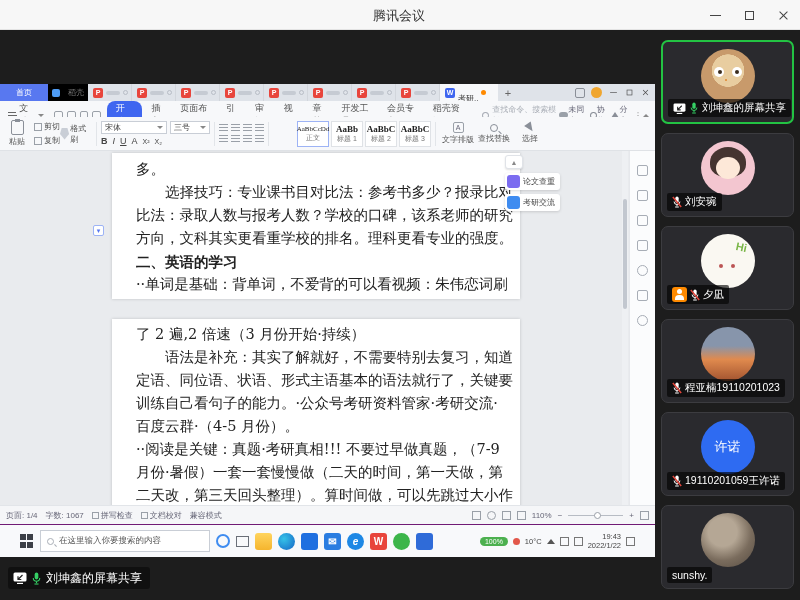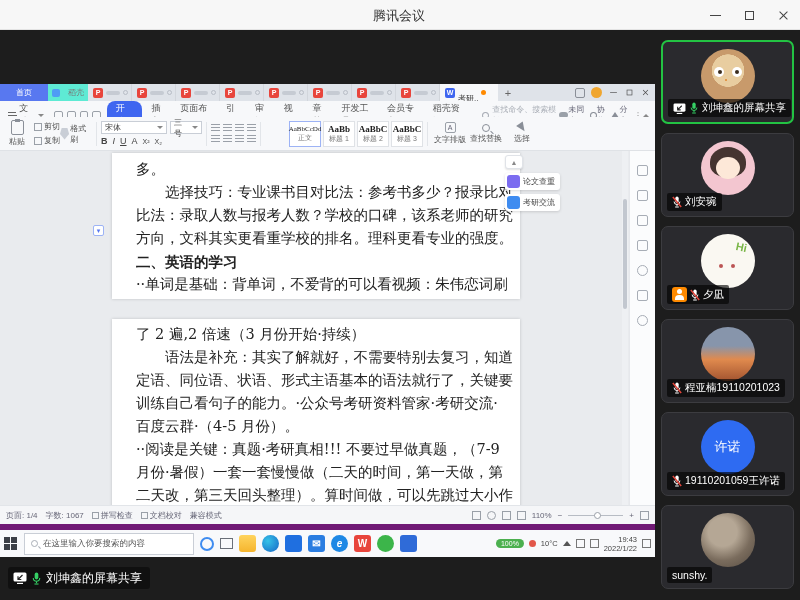--- a/index.html
+++ b/index.html
@@ -18,21 +18,21 @@
   .ic-close::before { transform:rotate(45deg); } .ic-close::after { transform:rotate(-45deg); }
 
   .main { position:absolute; top:30px; left:0; right:0; bottom:0; background:#1d1d1d; }
 
   
   .desktop { position:absolute; left:0; top:54px; width:655px; height:473px; background:#e9ebee; }
 
   
   .wps-tabbar { position:absolute; left:0; top:0; width:655px; height:17px; background:#dfe3e9; display:flex; align-items:stretch; }
   .tab-home { width:48px; background:#5878f0; color:#fff; font-size:8px; display:flex; align-items:center; justify-content:center; }
-  .tab-docer { width:40px; background:#5eead4; display:flex; align-items:center; justify-content:center; gap:8px; font-size:8px; color:#777; }
+  .tab-docer { width:40px; background:#000000; display:flex; align-items:center; justify-content:center; gap:8px; font-size:8px; color:#777; }
   .docer-ic { width:8px; height:8px; background:#4f9cf5; border-radius:2px; }
   .pdf-tab { width:44px; display:flex; align-items:center; gap:3px; padding-left:5px; border-right:1px solid #d2d6dc; }
   .pdf-ic { width:10px; height:10px; background:#e8453c; border-radius:2px; color:#fff; font-size:7px; font-weight:bold; display:flex; align-items:center; justify-content:center; }
   .pdf-bar { width:14px; height:4px; background:#c6cbd3; border-radius:2px; }
   .pdf-dot { width:5px; height:5px; border:1px solid #b8bdc6; border-radius:50%; }
   .tab-active { width:58px; background:#f7f8fa; display:flex; align-items:center; gap:3px; padding-left:5px; }
   .wps-ic { width:10px; height:10px; background:#3f66f0; border-radius:2px; color:#fff; font-size:7px; font-weight:bold; display:flex; align-items:center; justify-content:center; }
   .tab-active .label { font-size:8px; color:#333;margin-top:12px; }
   .dot-unsaved { width:5px; height:5px; background:#ff8a00; border-radius:50%; }
   .tab-plus { width:20px; display:flex; align-items:center; justify-content:center; color:#666; font-size:11px; }
@@ -114,21 +114,21 @@
 
   
   .wps-status { position:absolute; left:0; top:421px; width:655px; height:19px; background:#f5f6f8; border-top:1px solid #e2e5e9; display:flex; align-items:center; font-size:8px; color:#667; gap:8px; padding:0 6px; }
   .st-check { width:7px; height:7px; border:1px solid #9aa0a8; display:inline-block; margin-right:2px; vertical-align:-1px; }
   .st-right { margin-left:auto; display:flex; align-items:center; gap:6px; }
   .st-ic { width:9px; height:9px; border:1px solid #9aa0a8; }
   .zoom-slider { width:55px; height:1px; background:#b7bcc4; position:relative; }
   .zoom-knob { position:absolute; left:26px; top:-3px; width:7px; height:7px; border:1px solid #9aa0a8; background:#fff; border-radius:50%; }
 
   
-  .taskbar { position:absolute; left:0; top:440px; width:655px; height:33px; background:#f8f9fb; border-top:6px solid #701a75; display:flex; align-items:center; gap:6px; padding:0 4px; }
+  .taskbar { position:absolute; left:0; top:440px; width:655px; height:33px; background:#f8f9fb; border-top:1px solid #701a75; display:flex; align-items:center; gap:6px; padding:0 20px; }
   .start-ic { width:14px; height:14px; display:grid; grid-template-columns:6px 6px; grid-gap:1px; }
   .start-ic span { width:6px; height:6px; background:#3b3f46; }
   .tb-search { width:170px; height:22px; background:#fff; border:1px solid #c9ced6; display:flex; align-items:center; gap:5px; padding:0 6px; font-size:8.5px; color:#555; }
   .tb-circle { width:14px; height:14px; border:2px solid #3f8cf0; border-radius:50%; }
   .tb-taskview { width:13px; height:11px; border:1px solid #6a6f78; }
   .tb-app { width:17px; height:17px; border-radius:3px; display:flex; align-items:center; justify-content:center; color:#fff; font-size:10px; font-weight:bold; }
   .app-folder { background:linear-gradient(180deg,#ffd45e,#f5b52e); }
   .app-edge { background:radial-gradient(circle at 35% 35%,#35c2e8,#1565c6); border-radius:50%; }
   .app-store { background:#1f6fe0; }
   .app-mail { background:#2a7de1; }
@@ -309,21 +309,21 @@
           <span class="brush-ic"></span>
           <span>格式刷</span>
         </div>
         <div class="rb-sep"></div>
         <div class="font-grid">
           <div class="font-row">
             <div class="fbox" style="width:66px">
                 <span>宋体</span>
                 <span class="caret"></span>
               </div>
-            <div class="fbox" style="width:32px">
+            <div class="fbox" style="width:40px">
                 <span>三号</span>
                 <span class="caret"></span>
               </div>
           </div>
           <div class="font-row fmt-letters">
             <span class="b">B</span>
             <span class="i">I</span>
             <span class="u">U</span>
             <span>A</span>
             <span style="font-size:7px">X²</span>

